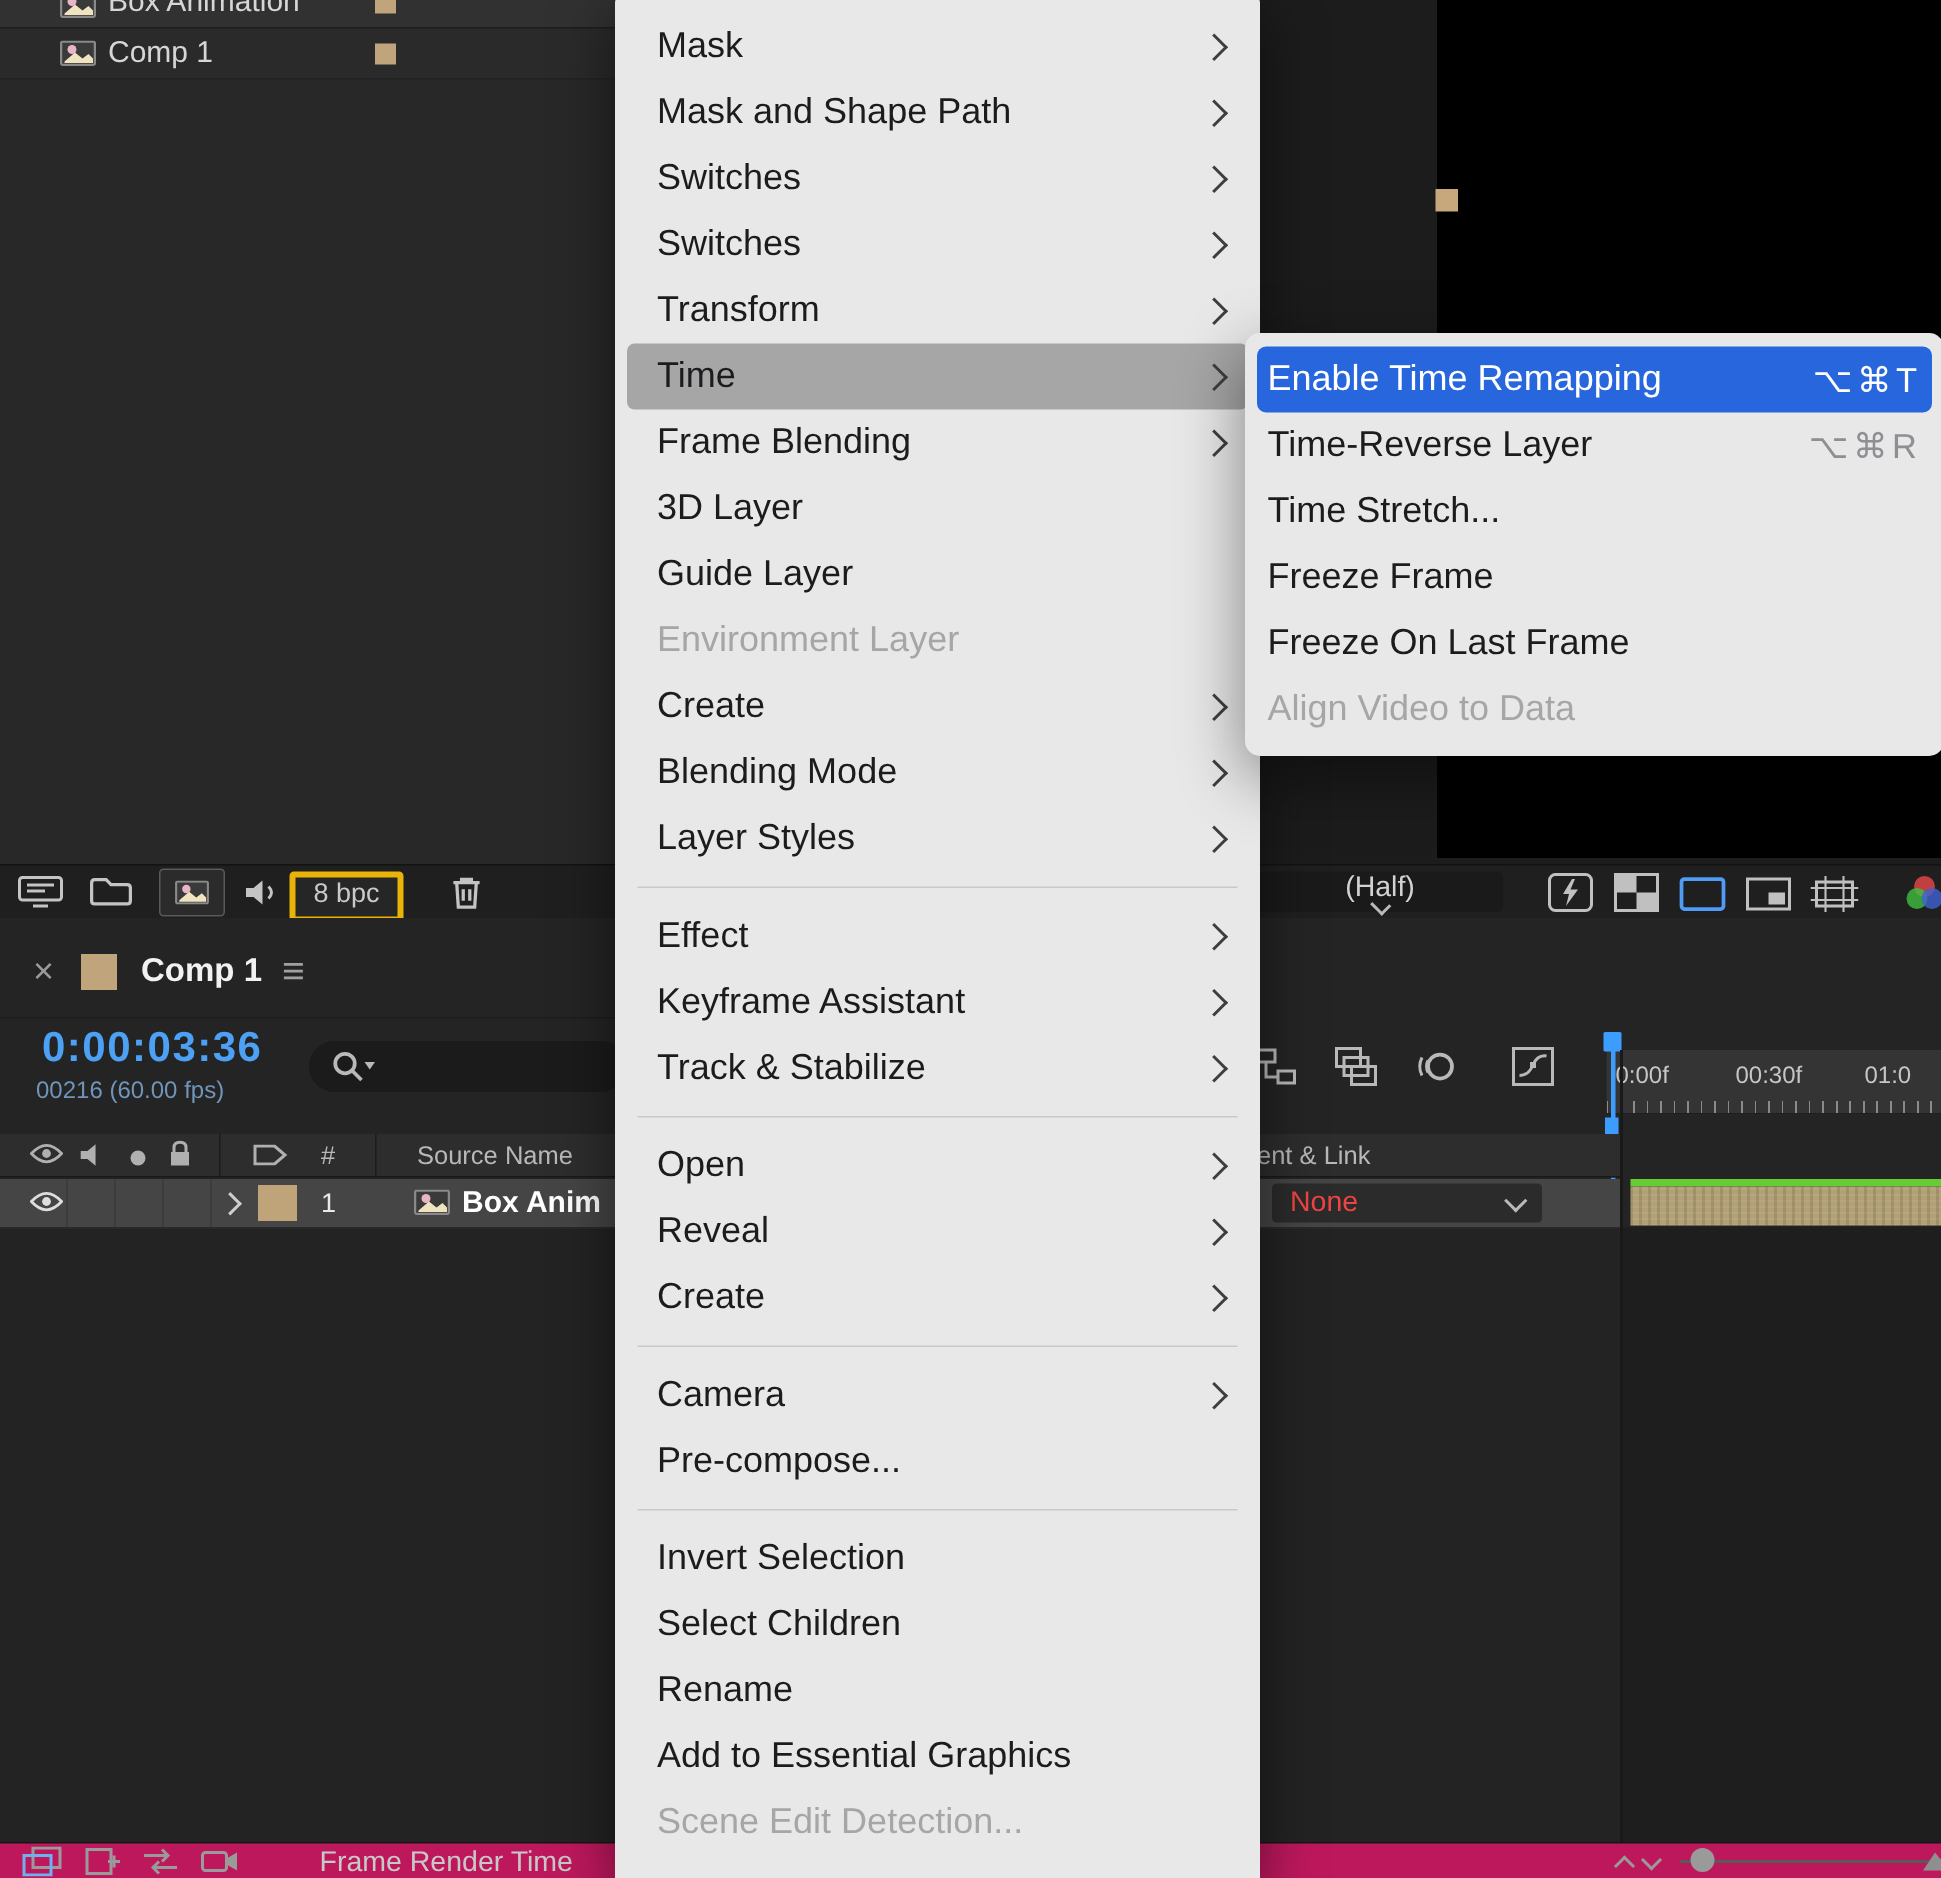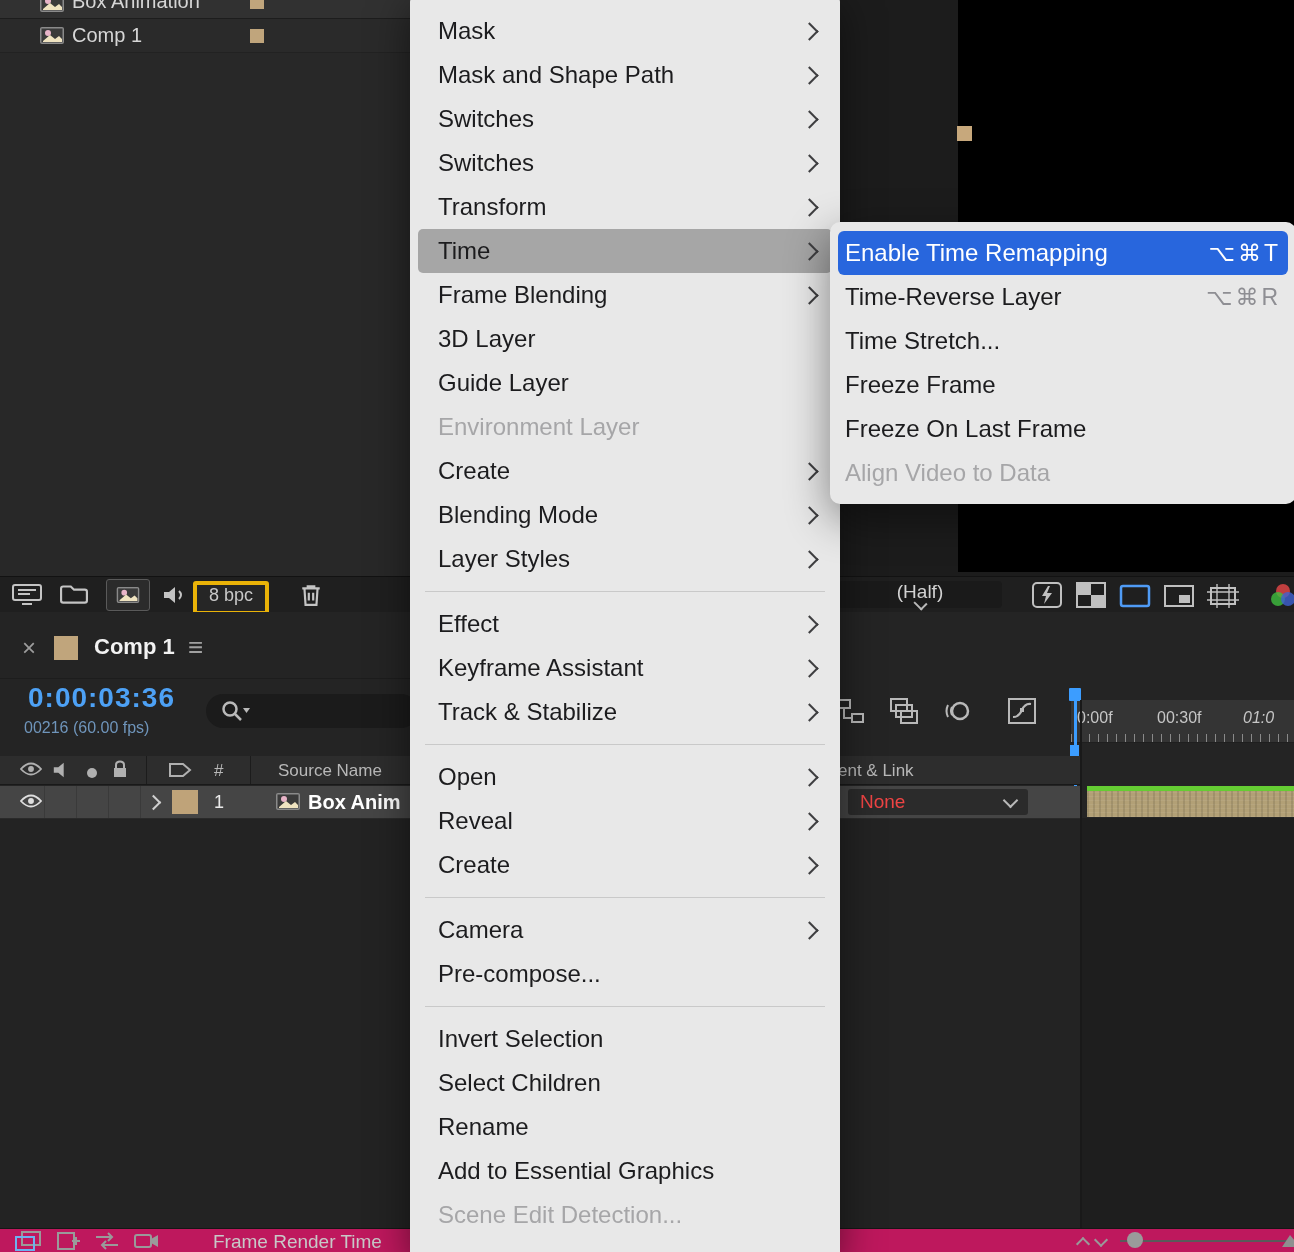--- a/index.html
+++ b/index.html
@@ -271,21 +271,21 @@
       <svg width="28" height="26" viewBox="0 0 28 26">
           <rect x="1" y="1" width="26" height="24" fill="none" stroke="#b9b9b9" stroke-width="2"></rect>
           <path d="M5 19 Q11 19 14 12 T23 6" fill="none" stroke="#b9b9b9" stroke-width="2"></path>
           <rect x="12" y="10" width="4" height="4" fill="#b9b9b9"></rect>
         </svg>
     </span>
 
     <div id="ruler">
       <span class="tick" style="left:6px;">0:00f</span>
       <span class="tick" style="left:86px;">00:30f</span>
-      <span class="tick" style="left:172px;font-style:italic;">01:0</span>
+      <span class="tick" style="left:172px;">01:0</span>
     </div>
     <div id="cti-head"></div>
     <div id="cti-line"></div>
     <div id="cti-mid"></div>
 
     <div id="col-headers">
       <span class="hd-ico" style="left:20px;">
         <svg width="22" height="16" viewBox="0 0 24 16">
             <path d="M1 8 Q12 -4 23 8 Q12 20 1 8Z" fill="none" stroke="#b0b0b0" stroke-width="2"></path>
             <circle cx="12" cy="8" r="3.2" fill="#b0b0b0"></circle>

